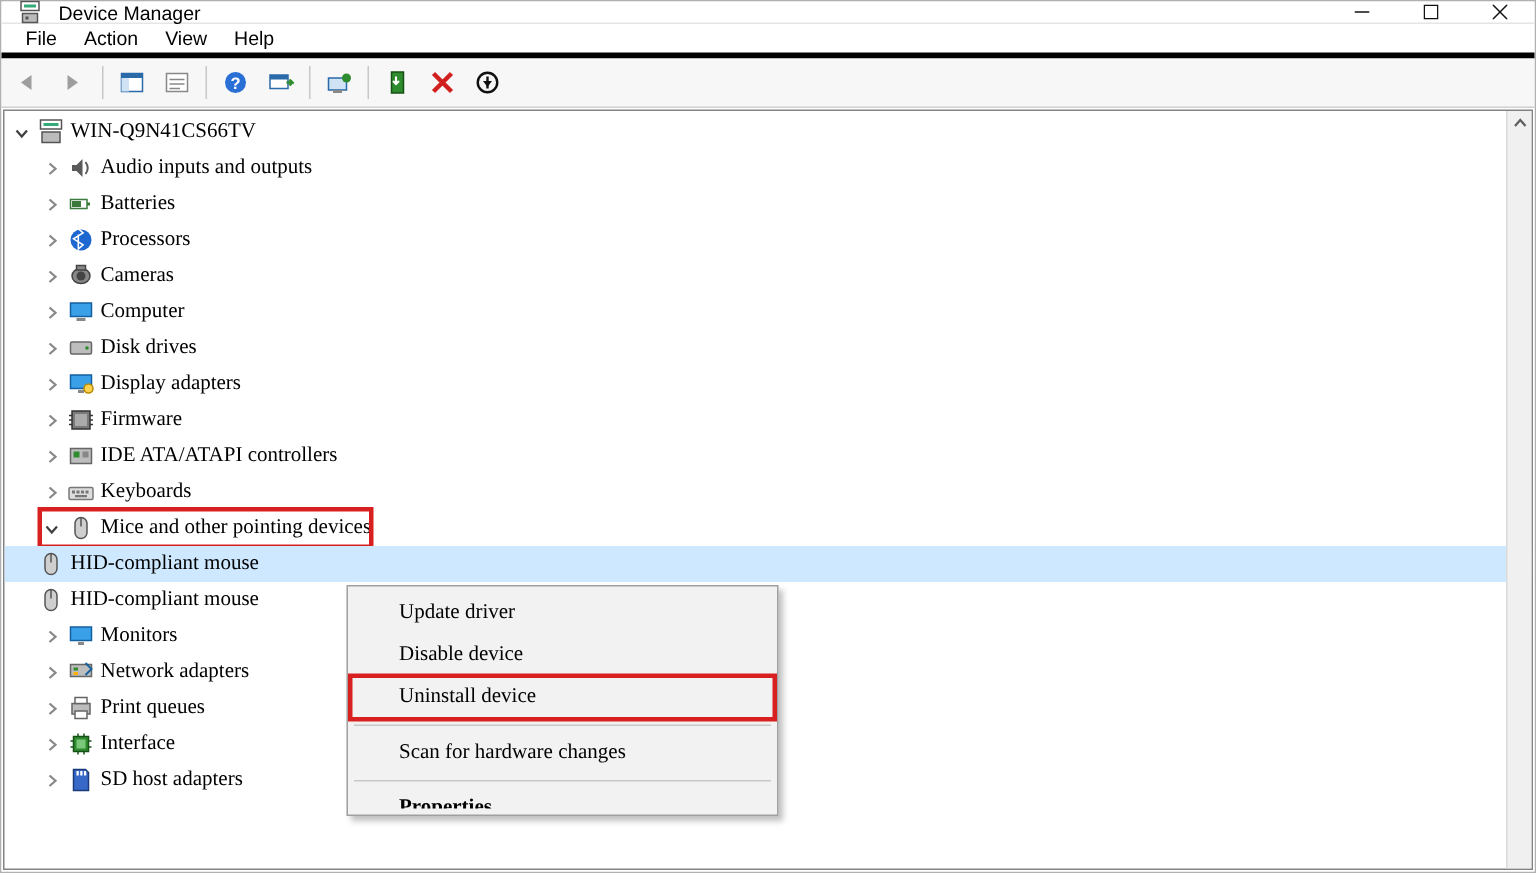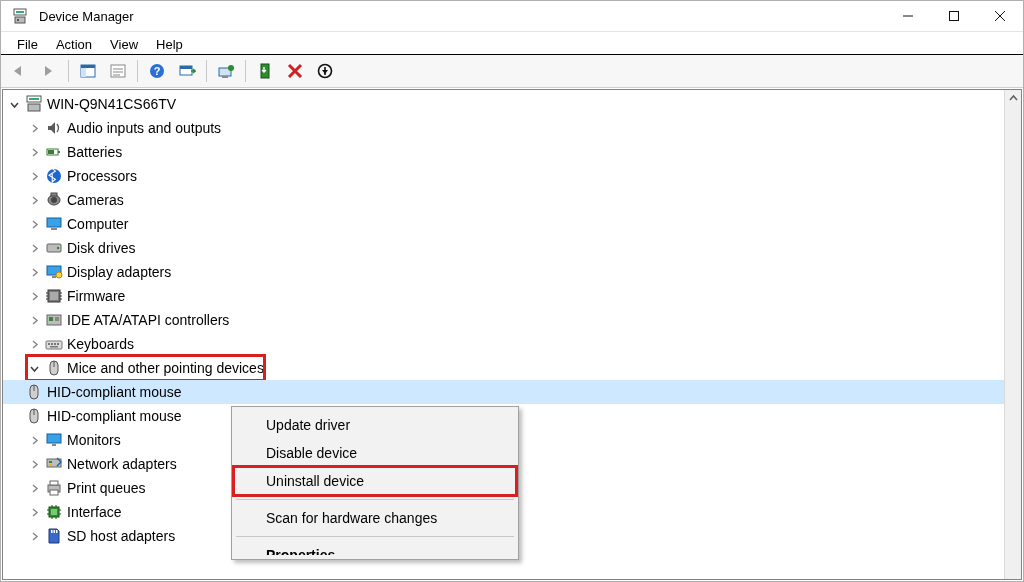--- a/index.html
+++ b/index.html
@@ -13,21 +13,21 @@
   }
   .window {
     display: flex; flex-direction: column;
     width: 100%; height: 100%;
     border: 1px solid #b0b0b0;
     background: #fff;
   }
   
   .titlebar {
     display: flex; align-items: center;
-    height: 31px;
+    height: 15px;
     padding-left: 8px;
     background: #fff;
     border-bottom: 1px solid #e5e5e5;
   }
   .titlebar .title-text {
     margin-left: 6px; font-size: 13px;
   }
   .titlebar .spacer { flex: 1; }
   .winbtn {
     width: 46px; height: 31px;
@@ -36,21 +36,21 @@
   }
   .winbtn svg { stroke: #111; }
   
   .menubar {
     display: flex; gap: 2px;
     height: 23px;
     align-items: flex-end;
     padding: 0 8px;
     font-size: 13px;
     background: #fff;
-    border-bottom: 1px solid #000000;
+    border-bottom: 4px solid #000000;
   }
   .menu-item { padding: 2px 8px; }
   
   .toolbar {
     display: flex; align-items: center;
     height: 33px;
     padding: 2px 4px;
     background: #f7f7f7;
     border-bottom: 1px solid #d0d0d0;
     gap: 2px;
@@ -62,20 +62,21 @@
   }
   .tsep {
     width: 1px; height: 22px; background: #c8c8c8; margin: 0 3px;
   }
   
   .content {
     flex: 1; display: flex;
     background: #fff;
     position: relative;
     overflow: hidden;
+    font-family: Liberation Serif, serif;
   }
   .tree {
     flex: 1;
     border: 1px solid #838383;
     margin: 1px;
     overflow: hidden;
     position: relative;
     background: #fff;
     font-size: 14px;
   }

